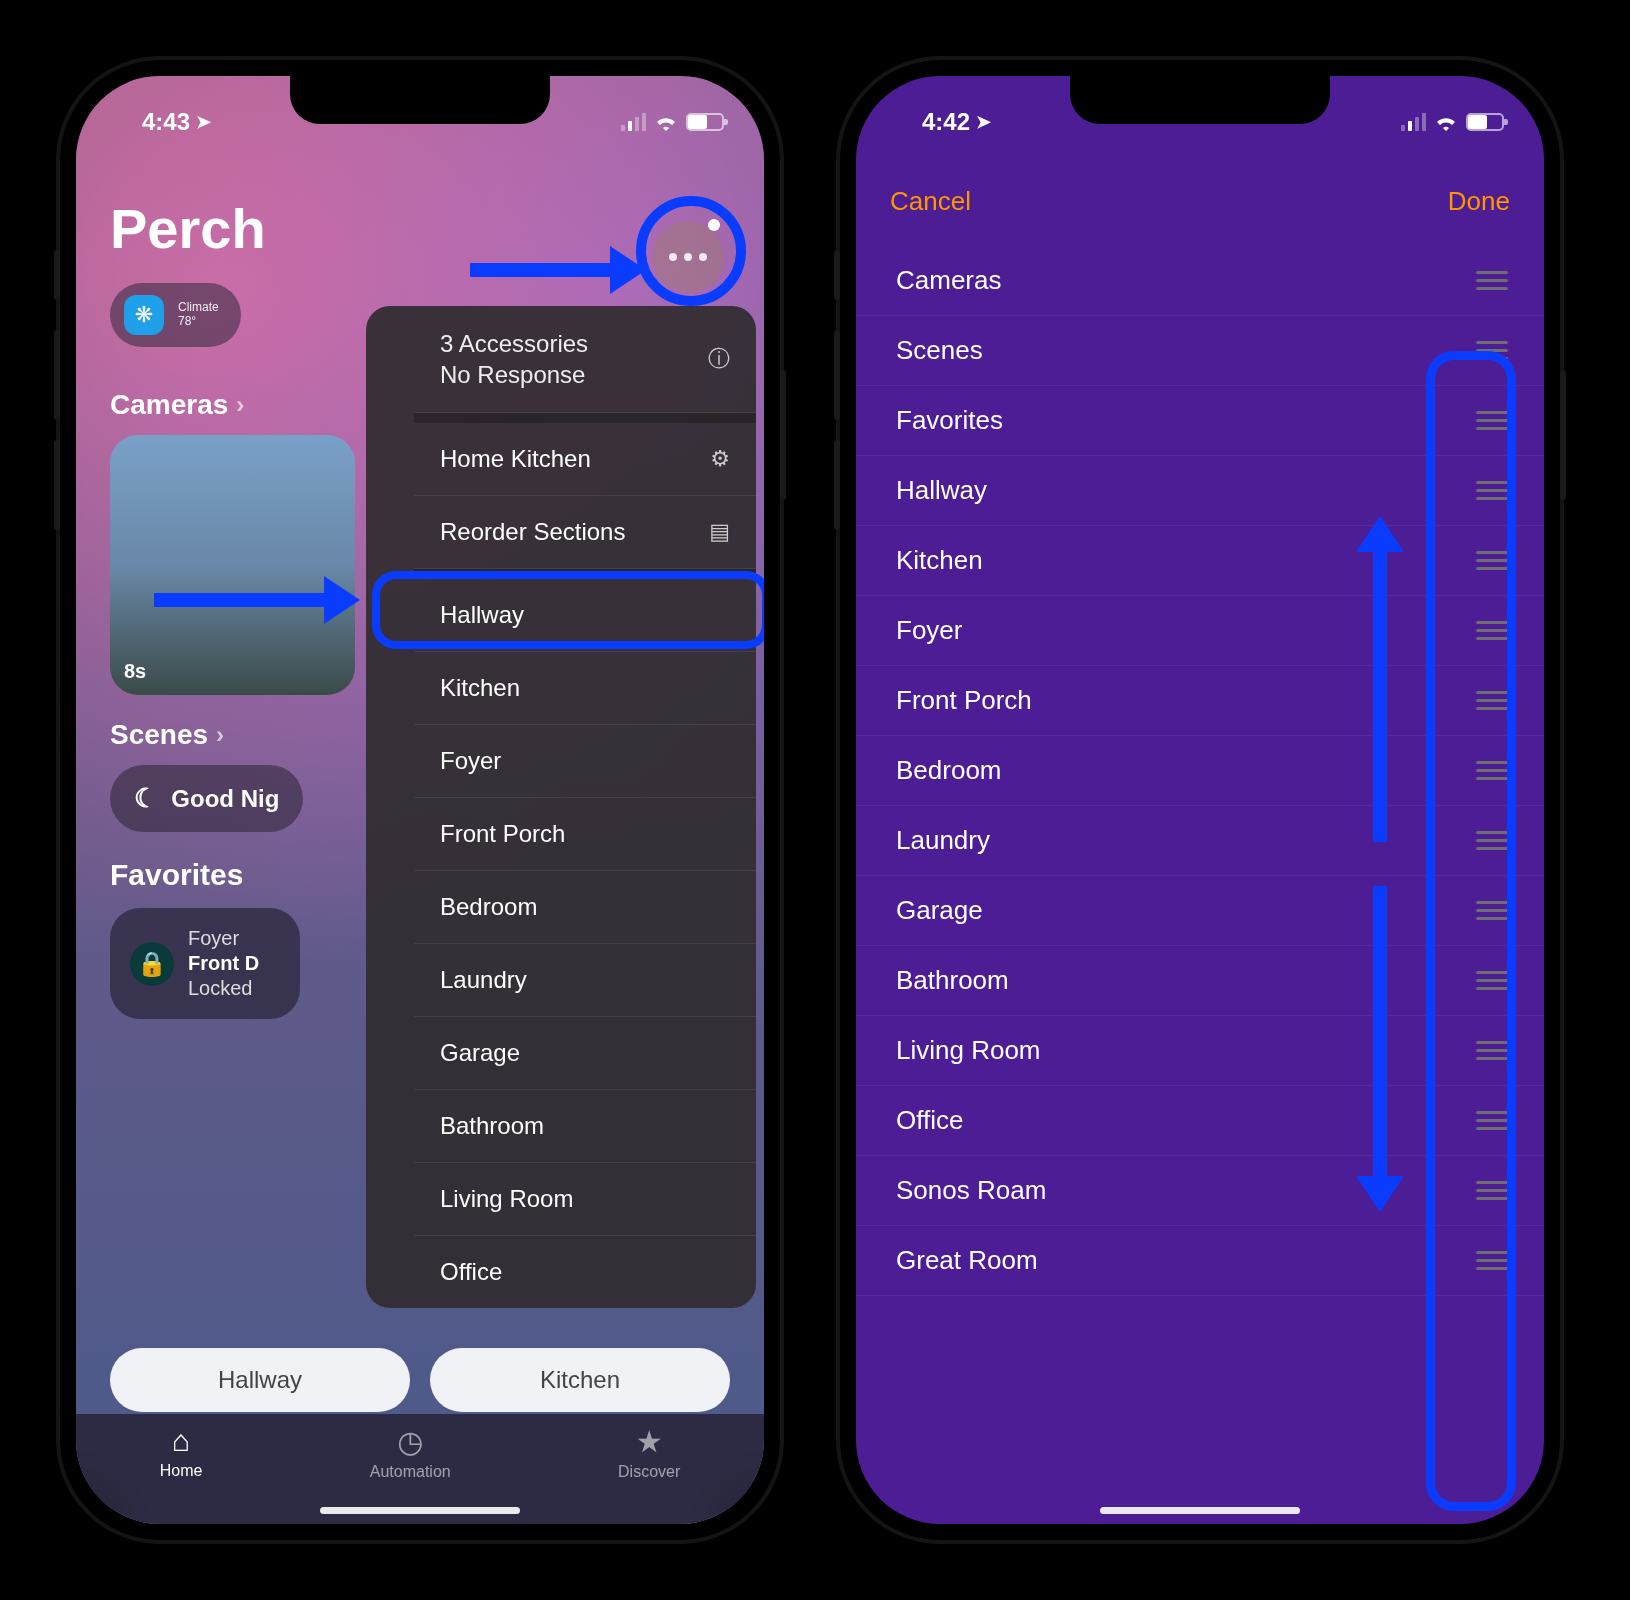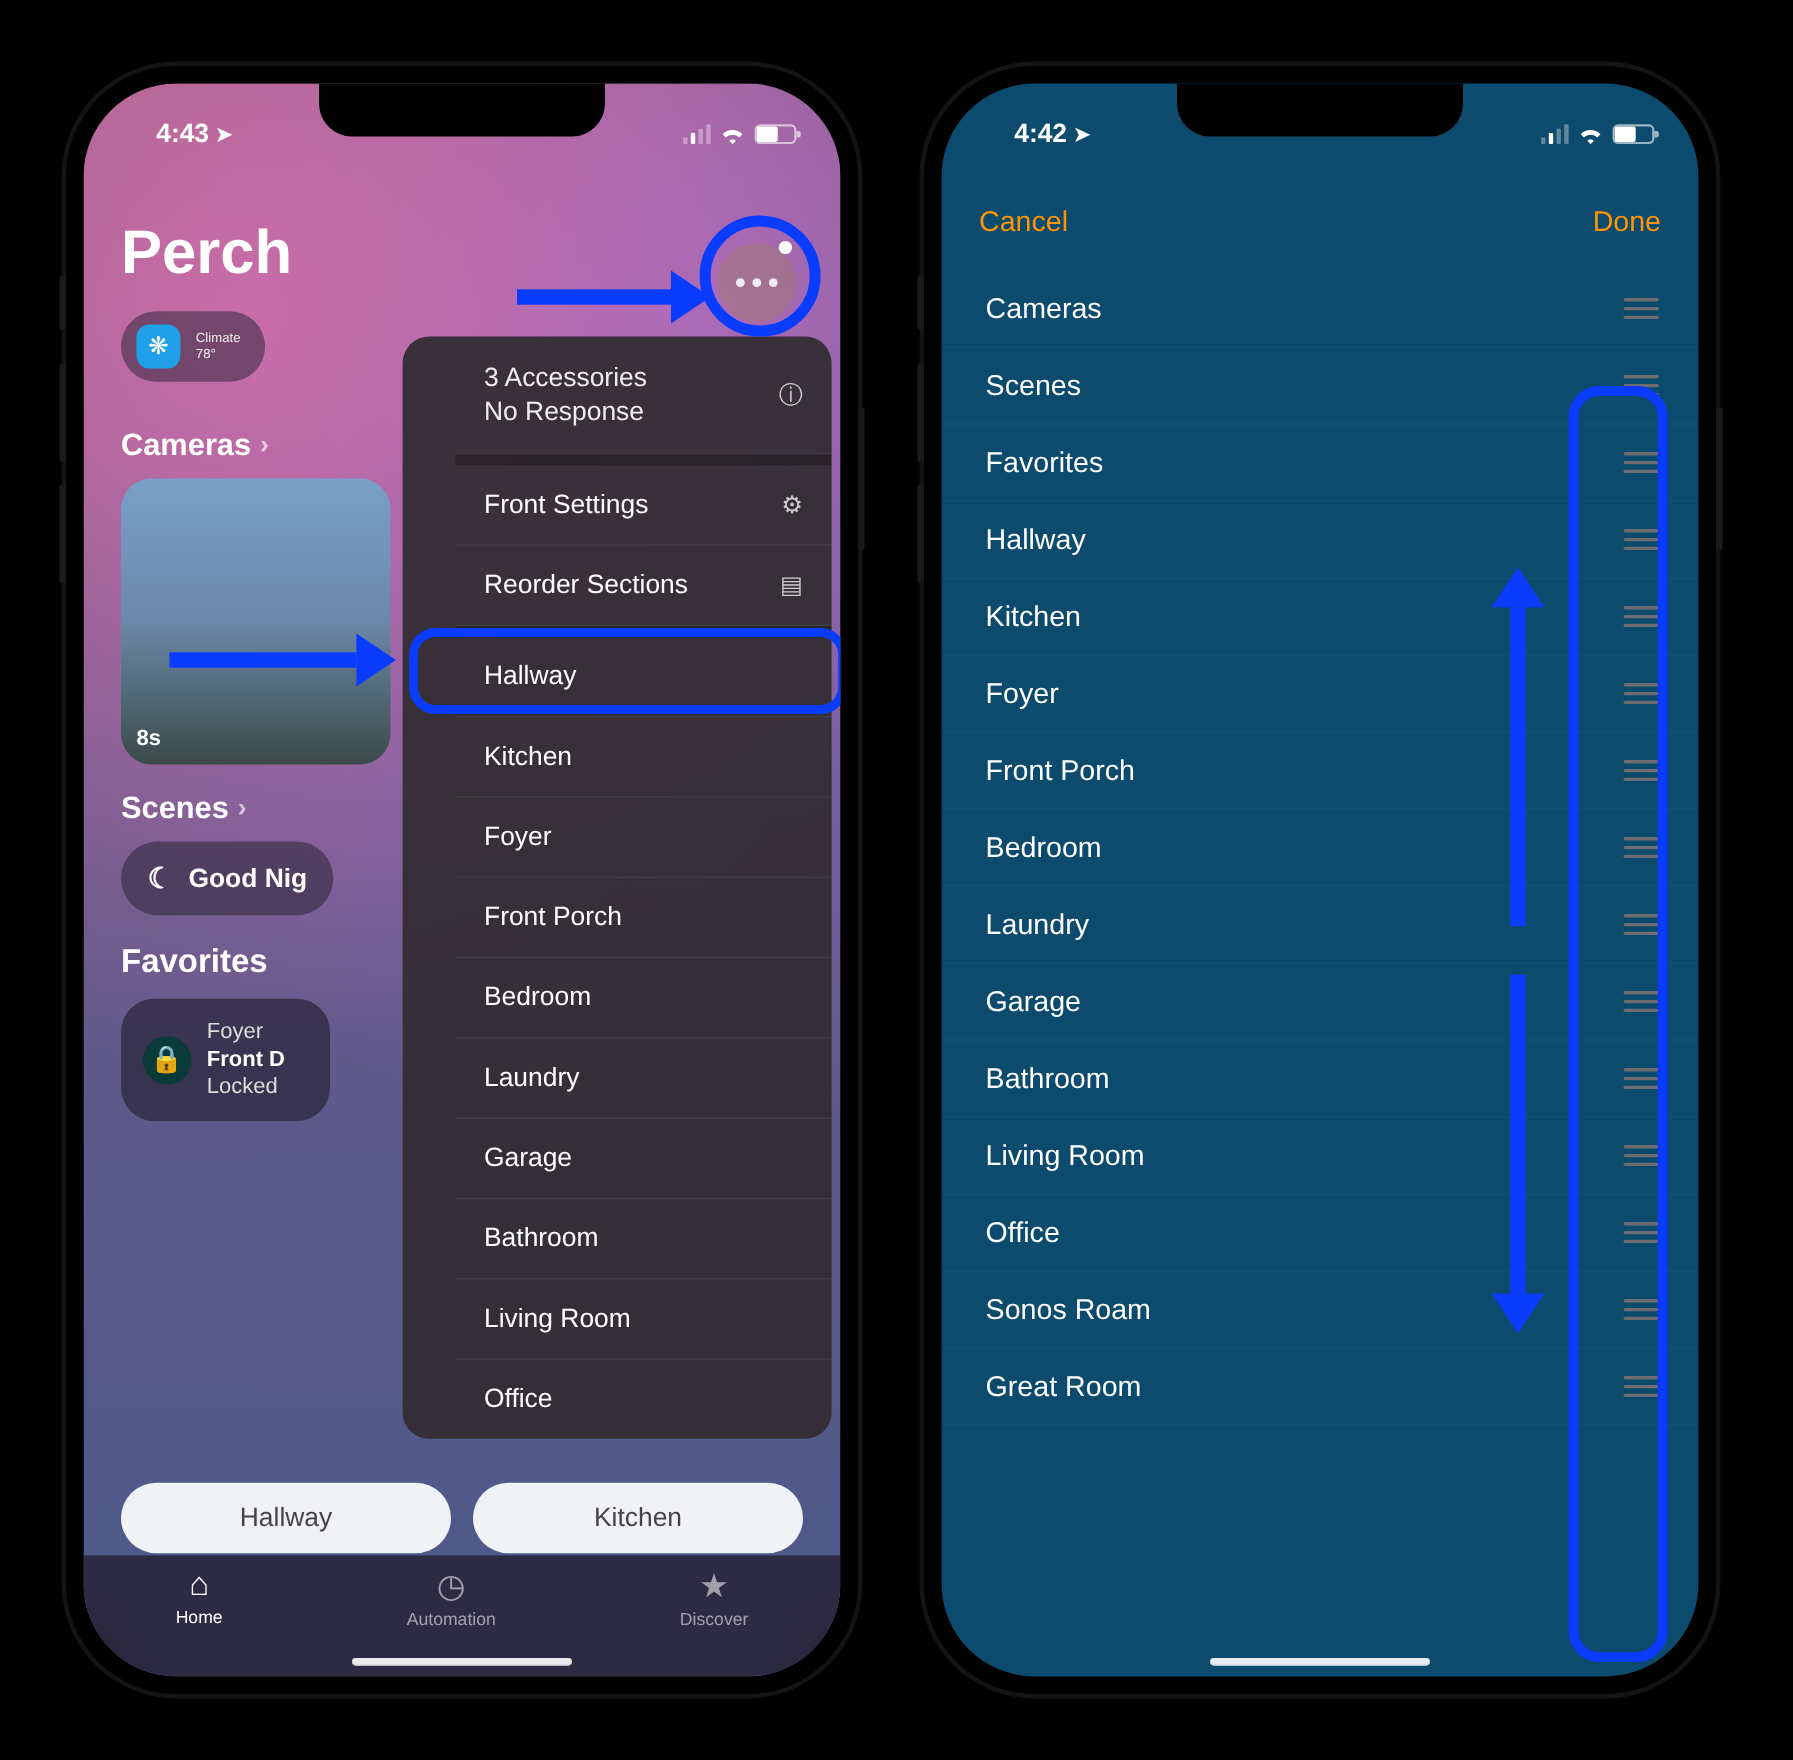--- a/index.html
+++ b/index.html
@@ -149,21 +149,21 @@
   }
   .ctx-row:last-child { border-bottom:none; }
   .ctx-row .label { font-weight:400; }
   .ctx-row .sub   { font-size:24px; color:#eee; line-height:1.3; }
   .ctx-row .ico   { color:#ccc; font-size:22px; }
   .ctx-sep { height:10px; background:rgba(0,0,0,.25); border:none; }
 
   
   
   
-  .screen.dark { background:#0c4a6e;text-align:right; }
+  .screen.dark { background:#4c1d95;text-align:right; }
   .nav {
     position:absolute; top:90px; left:0; right:0; height:70px;
     display:flex; justify-content:space-between; align-items:center;
     padding:0 34px; font-size:26px; z-index:50;
   }
   .nav .cancel { color:#ff9500; }
   .nav .done   { color:#ff9500; font-weight:400;margin-left:46px; }
   .reorder {
     position:absolute; top:170px; bottom:0; left:0; right:0;
     overflow:hidden;
@@ -333,21 +333,21 @@
     <div class="ctx-menu">
       <div class="ctx-row">
         <div class="sub">
           <span>3 Accessories</span><br>
           <span>No Response</span>
         </div>
         <span class="ico">ⓘ</span>
       </div>
       <div class="ctx-sep"></div>
       <div class="ctx-row">
-        <span class="label">Front Settings</span>
+        <span class="label">Home Kitchen</span>
         <span class="ico">⚙</span>
       </div>
       <div class="ctx-row">
         <span class="label">Reorder Sections</span>
         <span class="ico">▤</span>
       </div>
       <div class="ctx-sep"></div>
       <div class="ctx-row">
           <span class="label">Hallway</span>
         </div>

